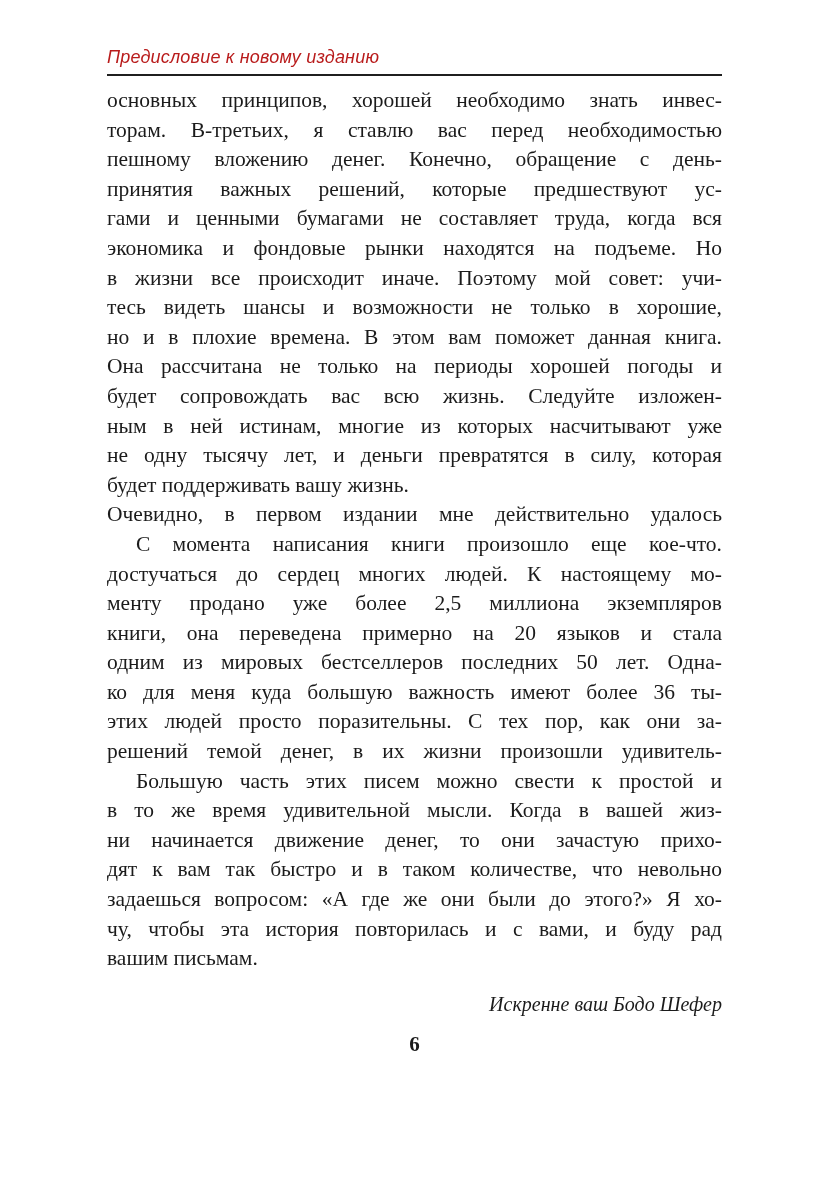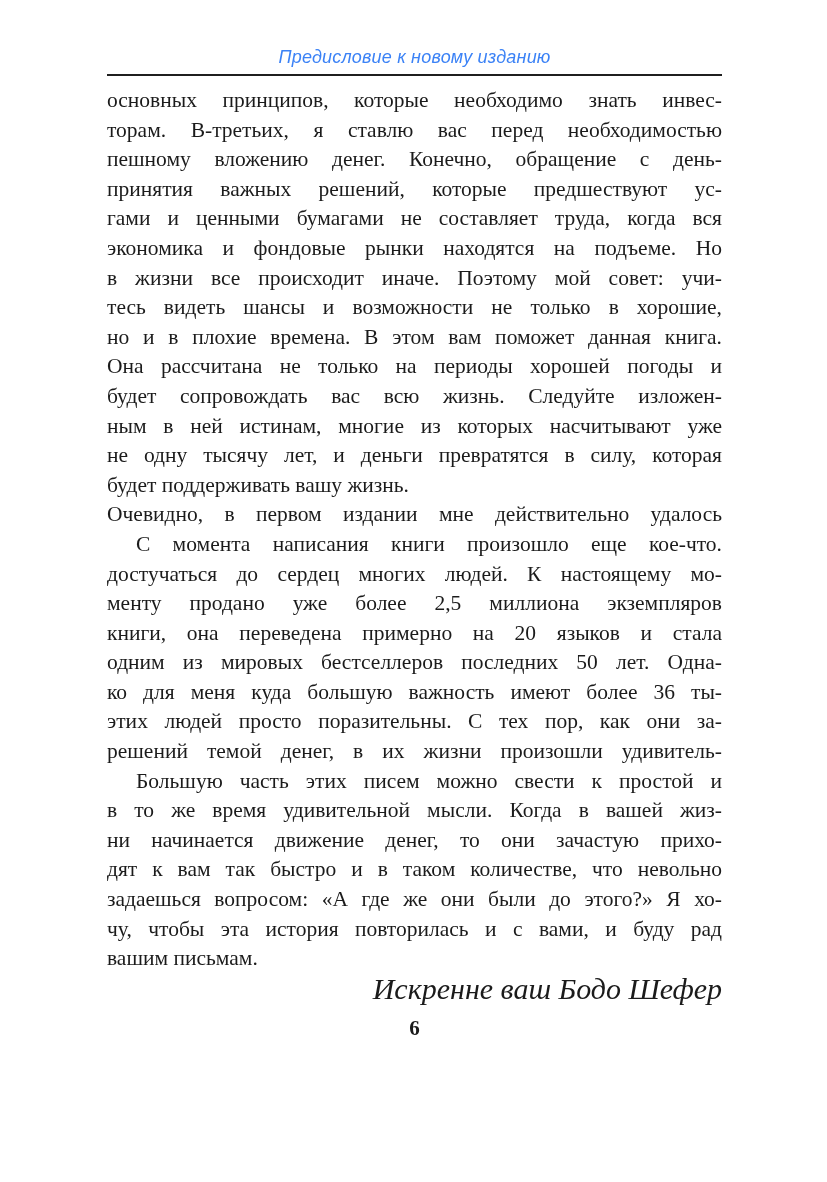--- a/index.html
+++ b/index.html
@@ -15,26 +15,25 @@
     overflow: hidden;
   }
   .text-block {
     position: absolute;
     left: 107px;
     top: 0;
     width: 615px;
   }
   .running-head {
     margin-top: 46px;
-    text-align: center;
     font-family: "Liberation Sans", sans-serif;
     font-style: italic;
     font-size: 18px;
     line-height: 22px;
-    color: #3b82f6;
+    color: #b91c1c;
     letter-spacing: 0.2px;
   }
   .head-rule {
     margin-top: 6px;
     height: 0;
     border: none;
     border-top: 2px solid #1f1f1f;
     width: 100%;
   }
   .body-text {
@@ -51,24 +50,25 @@
     white-space: nowrap;
   }
   .line.last {
     text-align-last: left;
     white-space: normal;
   }
   .line.indent {
     text-indent: 29px;
   }
   .signature {
+    margin-top: 16px;
     text-align: right;
     font-family: "Liberation Serif", serif;
     font-style: italic;
-    font-size: 30px;
+    font-size: 20px;
     line-height: 29.6px;
     color: #1b1b1b;
   }
   .page-number {
     margin-top: 12px;
     text-align: center;
     font-family: "Liberation Serif", serif;
     font-weight: bold;
     font-size: 21px;
     line-height: 26px;
@@ -80,21 +80,21 @@
 
 <div class="page">
   <div class="text-block">
 
     <div class="running-head">Предисловие к новому изданию</div>
 
     <hr class="head-rule">
 
     <div class="body-text">
         <div class="paragraph">
-          <div class="line">основных принципов, которые необходимо знать инвес-</div>
+          <div class="line">основных принципов, хорошей необходимо знать инвес-</div>
           <div class="line">торам. В-третьих, я ставлю вас перед необходимостью</div>
           <div class="line">пешному вложению денег. Конечно, обращение с день-</div>
           <div class="line">принятия важных решений, которые предшествуют ус-</div>
           <div class="line">гами и ценными бумагами не составляет труда, когда вся</div>
           <div class="line">экономика и фондовые рынки находятся на подъеме. Но</div>
           <div class="line">в жизни все происходит иначе. Поэтому мой совет: учи-</div>
           <div class="line">тесь видеть шансы и возможности не только в хорошие,</div>
           <div class="line">но и в плохие времена. В этом вам поможет данная книга.</div>
           <div class="line">Она рассчитана не только на периоды хорошей погоды и</div>
           <div class="line">будет сопровождать вас всю жизнь. Следуйте изложен-</div>

